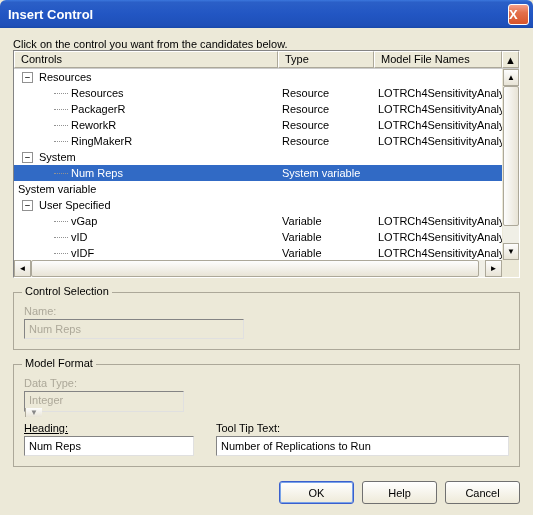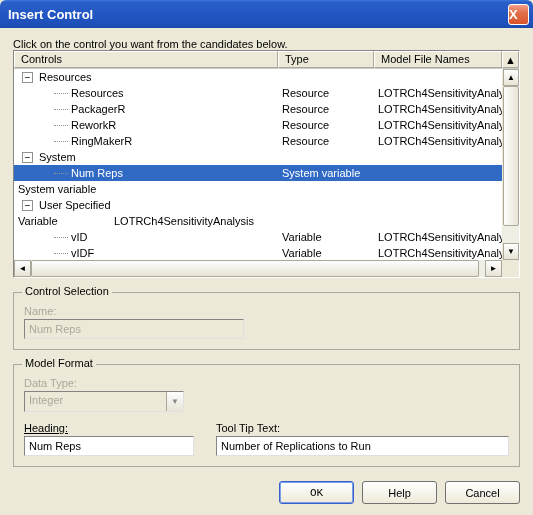--- a/index.html
+++ b/index.html
@@ -191,20 +191,21 @@
   width: 220px;
 }
 .textin[disabled] { background: #ECE9D8; color: #ACA899; }
 .selectwrap {
   display: inline-flex;
   border: 1px solid;
   border-color: #848484 #e0e0e0 #e0e0e0 #848484;
   background: #ECE9D8;
   width: 160px;
   height: 21px;
+  flex-direction: column;
 }
 .selectwrap .sval { flex:1; padding: 2px 4px; color: #ACA899; }
 .selectwrap .sarrow {
   width: 17px;
   background: linear-gradient(to bottom, #fdfdfd, #e8e4d6);
   border-left: 1px solid #ACA899;
   display:flex; align-items:center; justify-content:center;
   font-size: 8px; color: #888;
 }
 .colform-row { display: flex; gap: 16px; margin-top: 10px; }
@@ -222,21 +223,20 @@
   border: 1px solid #707070;
   background: linear-gradient(to bottom, #fff, #eeead9);
   font-family: inherit;
   font-size: 11px;
   cursor: pointer;
   border-radius: 3px;
 }
 .btn.default {
   border: 1px solid #3A5FCD;
   box-shadow: 0 0 0 1px #78a2e8 inset;
-  font-family: Liberation Mono, monospace;
 }
 </style>
 </head>
 <body>
 
 <div class="titlebar">
   <span>Insert Control</span>
   <div class="close-btn">
     <span>X</span>
   </div>
@@ -324,20 +324,25 @@
         <div class="row">
           <div class="cell1">
             <span class="indent1"></span>
             <span class="treecon">−</span>
             <span>User Specified</span>
           </div>
           <div class="cell2"></div>
           <div class="cell3"></div>
         </div>
         <div class="row">
+          <div class="cell1">
+            <span class="indent3"></span>
+            <span class="hline"></span>
+            <span>vGap</span>
+          </div>
           <div class="cell2">Variable</div>
           <div class="cell3">LOTRCh4SensitivityAnalysis</div>
         </div>
         <div class="row">
           <div class="cell1">
             <span class="indent3"></span>
             <span class="hline"></span>
             <span>vID</span>
           </div>
           <div class="cell2">Variable</div>

